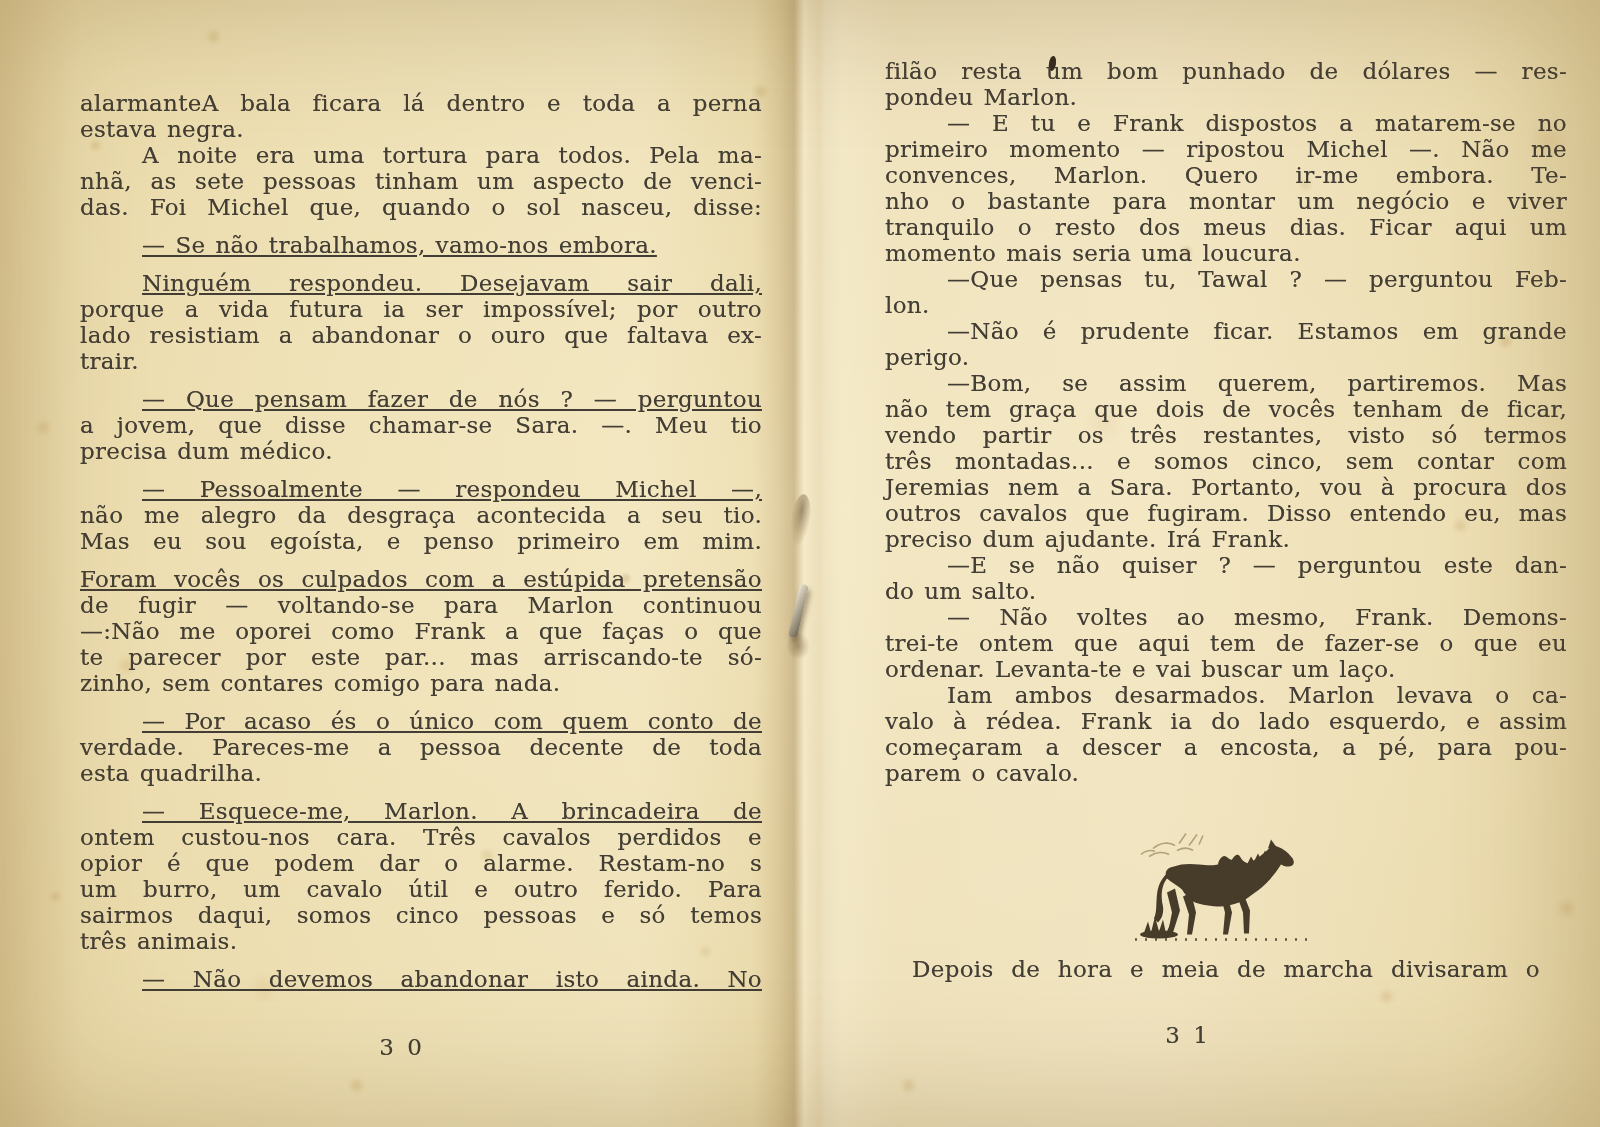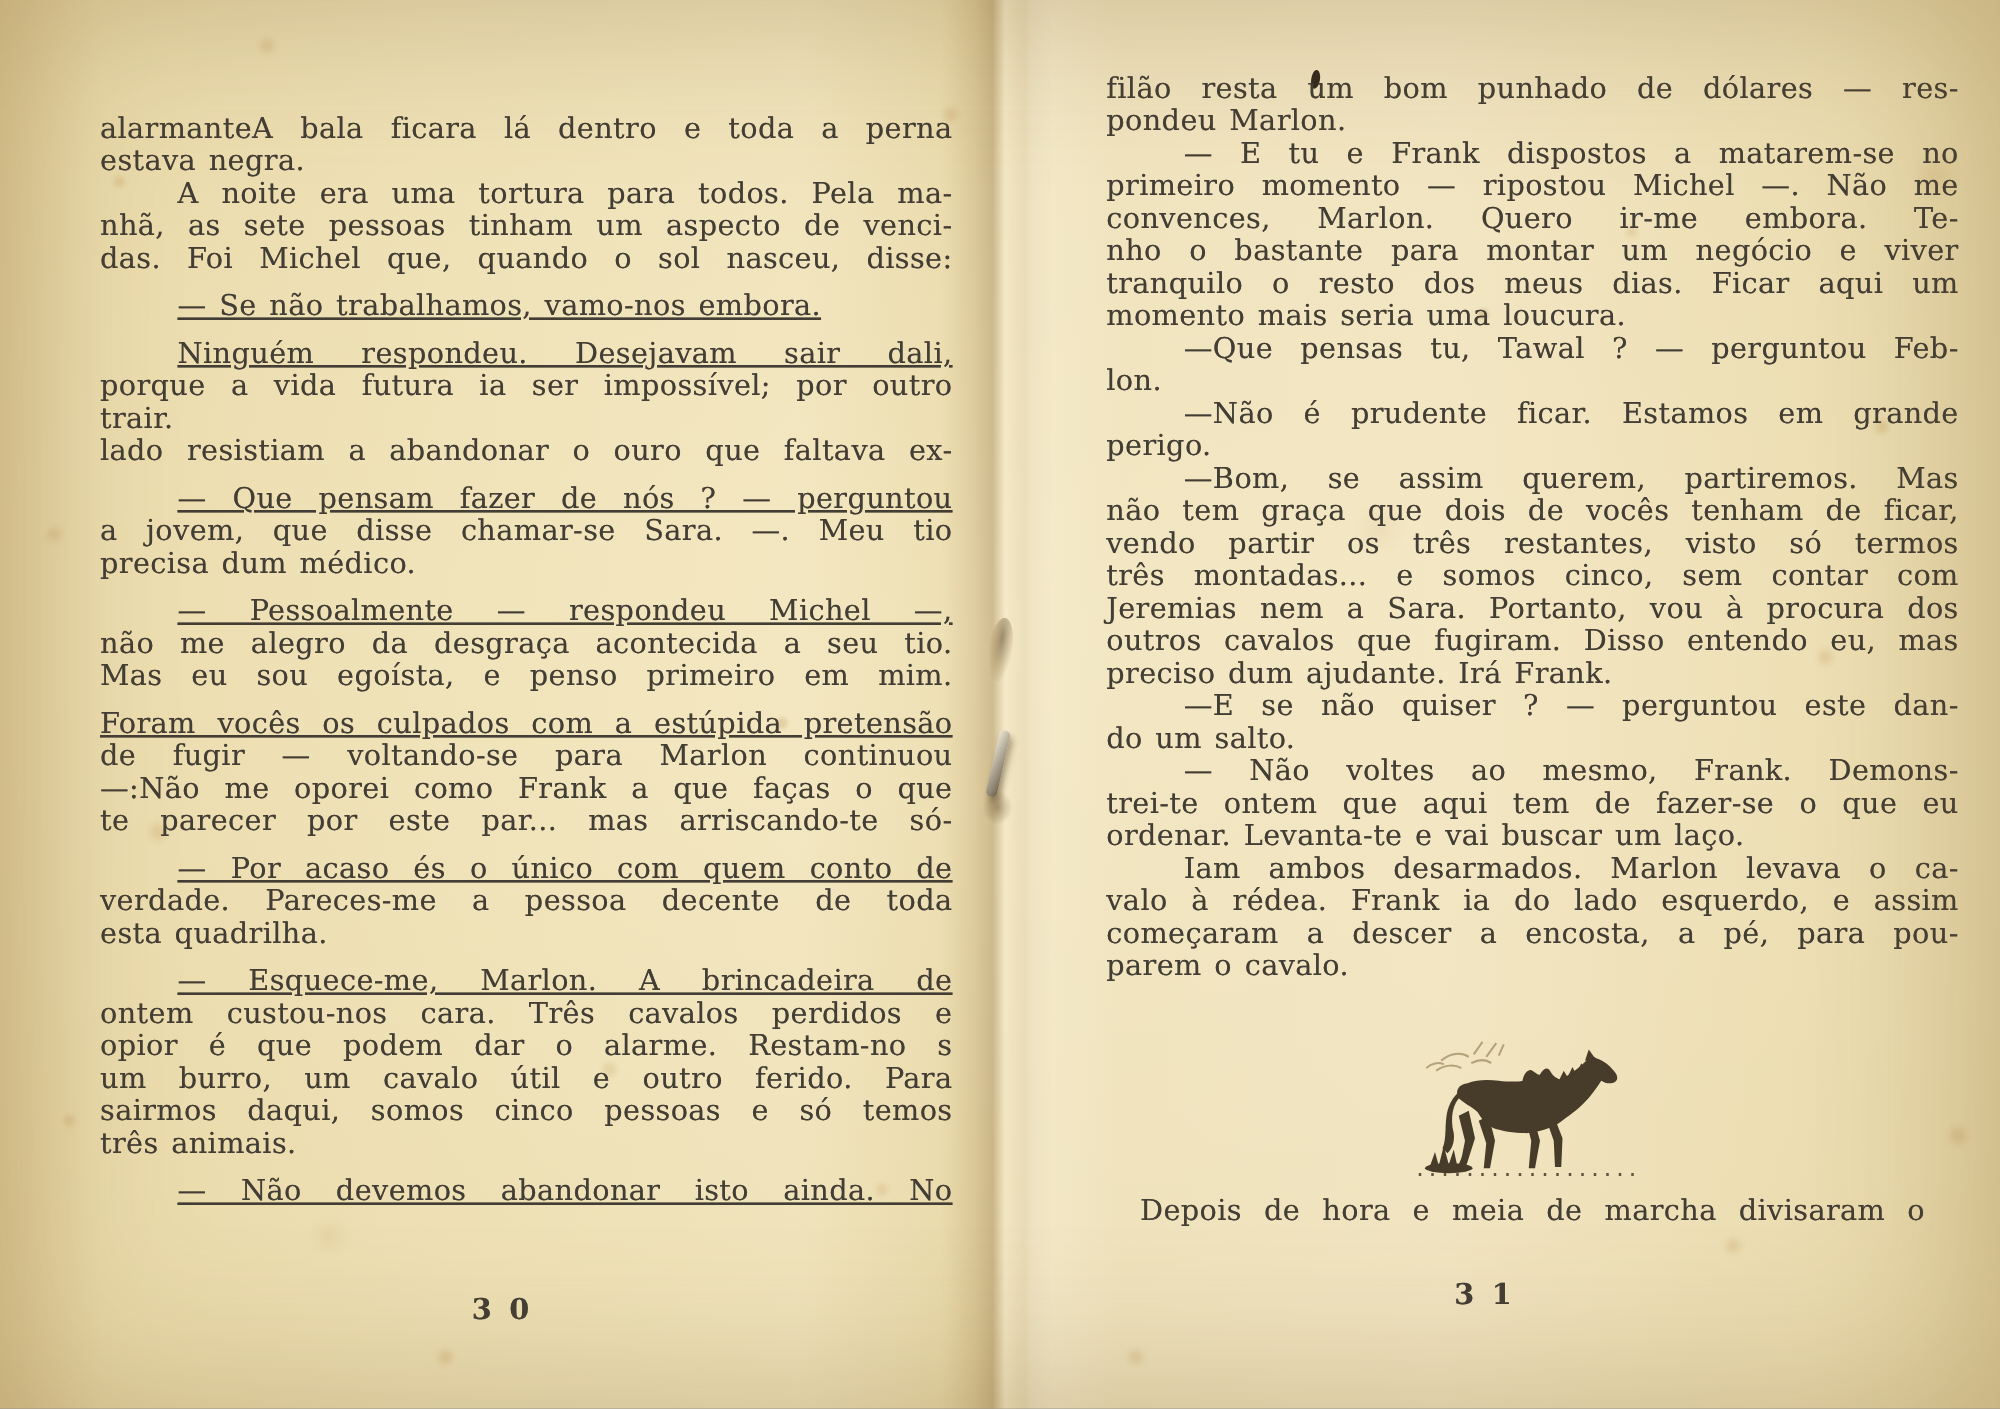--- a/index.html
+++ b/index.html
@@ -36,21 +36,21 @@
   .text-block{position:absolute;font-size:23px;letter-spacing:.3px;word-spacing:2.5px;
     text-shadow:0 0 .5px rgba(62,52,40,.55);}
   .left-block{left:80px;top:90px;width:682px;}
   .right-block{left:850px;top:58px;width:682px;margin-left:35px;}
   .closing-block{left:850px;top:956px;width:690px;}
   .line{line-height:26px;text-align:justify;text-align-last:left;}
   .line.fill{text-align-last:justify;}
   .line.indent{padding-left:62px;}
   .line.gap{margin-top:12px;text-decoration:underline;}
   .pagenum{position:absolute;font-size:23px;letter-spacing:3px;width:110px;text-align:center;
-    text-shadow:0 0 .5px rgba(62,52,40,.5);font-weight:bold;}
+    text-shadow:0 0 .5px rgba(62,52,40,.5);}
   .left-num{left:347px;top:1034px;}
   .right-num{left:1133px;top:1022px;}
   .horse{position:absolute;left:1133px;top:831px;width:180px;height:118px;}
 </style>
 </head>
 <body>
 
 <div class="spread">
   <div class="spine"></div>
   <div class="spots"></div>
@@ -61,32 +61,33 @@
 
   <div class="text-block left-block" id="left-lines">
       <div class="line fill">alarmanteA bala ficara lá dentro e toda a perna</div>
       <div class="line">estava negra.</div>
       <div class="line indent fill">A noite era uma tortura para todos. Pela ma-</div>
       <div class="line fill">nhã, as sete pessoas tinham um aspecto de venci-</div>
       <div class="line fill">das. Foi Michel que, quando o sol nasceu, disse:</div>
       <div class="line indent gap">— Se não trabalhamos, vamo-nos embora.</div>
       <div class="line indent fill gap">Ninguém respondeu. Desejavam sair dali,</div>
       <div class="line fill">porque a vida futura ia ser impossível; por outro</div>
+      <div class="line fill">lado resistiam a abandonar o ouro que faltava ex-</div>
       <div class="line">trair.</div>
-      <div class="line fill">lado resistiam a abandonar o ouro que faltava ex-</div>
       <div class="line indent fill gap">— Que pensam fazer de nós ? — perguntou</div>
       <div class="line fill">a jovem, que disse chamar-se Sara. —. Meu tio</div>
       <div class="line">precisa dum médico.</div>
       <div class="line indent fill gap">— Pessoalmente — respondeu Michel —,</div>
       <div class="line fill">não me alegro da desgraça acontecida a seu tio.</div>
       <div class="line fill">Mas eu sou egoísta, e penso primeiro em mim.</div>
       <div class="line fill gap">Foram vocês os culpados com a estúpida pretensão</div>
       <div class="line fill">de fugir — voltando-se para Marlon continuou</div>
       <div class="line fill">—:Não me oporei como Frank a que faças o que</div>
       <div class="line fill">te parecer por este par... mas arriscando-te só-</div>
+      <div class="line">zinho, sem contares comigo para nada.</div>
       <div class="line indent fill gap">— Por acaso és o único com quem conto de</div>
       <div class="line fill">verdade. Pareces-me a pessoa decente de toda</div>
       <div class="line">esta quadrilha.</div>
       <div class="line indent fill gap">— Esquece-me, Marlon. A brincadeira de</div>
       <div class="line fill">ontem custou-nos cara. Três cavalos perdidos e</div>
       <div class="line fill">opior é que podem dar o alarme. Restam-no s</div>
       <div class="line fill">um burro, um cavalo útil e outro ferido. Para</div>
       <div class="line fill">sairmos daqui, somos cinco pessoas e só temos</div>
       <div class="line">três animais.</div>
       <div class="line indent fill gap">— Não devemos abandonar isto ainda. No</div>

